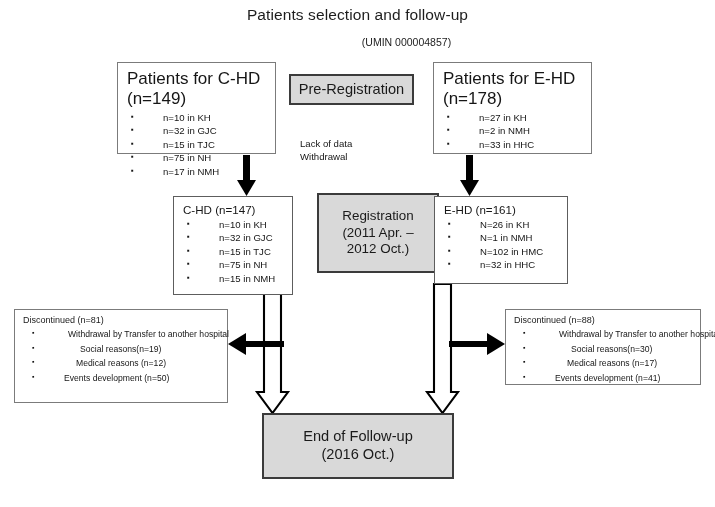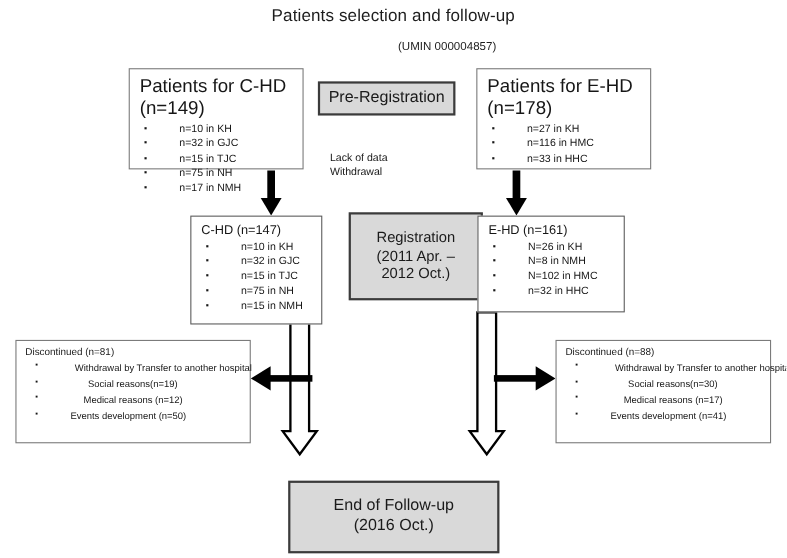--- a/index.html
+++ b/index.html
@@ -159,21 +159,21 @@
       <li>n=15 in TJC</li>
       <li>n=75 in NH</li>
       <li>n=17 in NMH</li>
     </ul>
   </div>
 
   <div class="abs box" style="left:433px; top:62px; width:159px; height:92px;">
     <div class="box-title">Patients for E-HD (n=178)</div>
     <ul class="items">
       <li>n=27 in KH</li>
-      <li>n=116 in HMC</li>
+      <li>n=2 in NMH</li>
       <li>n=33 in HHC</li>
     </ul>
   </div>
 
   <div class="abs box-gray gray-label-lg" style="left:289px; top:74px; width:125px; height:31px;">
     <span>Pre-Registration</span>
   </div>
 
   <div class="abs note" style="left:300px; top:137px; width:105px;">
     <div>Lack of data</div>
@@ -196,46 +196,46 @@
       <div>Registration</div>
       <div>(2011 Apr. –</div>
       <div>2012 Oct.)</div>
     </div>
   </div>
 
   <div class="abs box box-hd" style="left:434px; top:196px; width:134px; height:88px;">
     <div class="box-title sm">E-HD (n=161)</div>
     <ul class="items">
       <li>N=26 in KH</li>
-      <li>N=8 in NMH</li>
+      <li>N=1 in NMH</li>
       <li>N=102 in HMC</li>
       <li>n=32 in HHC</li>
     </ul>
   </div>
 
   <div class="abs box" style="left:14px; top:309px; width:214px; height:94px;">
     <div class="dc-title">Discontinued (n=81)</div>
     <ul class="items dc">
       <li class="i1">Withdrawal by Transfer to another hospital</li>
       <li class="i2">Social reasons(n=19)</li>
       <li class="i3">Medical reasons (n=12)</li>
       <li class="i4">Events development (n=50)</li>
     </ul>
   </div>
 
-  <div class="abs box" style="left:505px; top:309px; width:196px; height:94px;">
+  <div class="abs box" style="left:505px; top:309px; width:196px; height:76px;">
     <div class="dc-title">Discontinued (n=88)</div>
     <ul class="items dc">
       <li class="i1">Withdrawal by Transfer to another hospital</li>
       <li class="i2">Social reasons(n=30)</li>
       <li class="i3">Medical reasons (n=17)</li>
       <li class="i4">Events development (n=41)</li>
     </ul>
   </div>
 
-  <div class="abs box-gray gray-label-lg" style="left:262px; top:413px; width:192px; height:66px;margin-top:24px;">
+  <div class="abs box-gray gray-label-lg" style="left:262px; top:413px; width:192px; height:66px;">
     <div>
       <div>End of Follow-up</div>
       <div>(2016 Oct.)</div>
     </div>
   </div>
 
 </div>
 
 </body></html>

